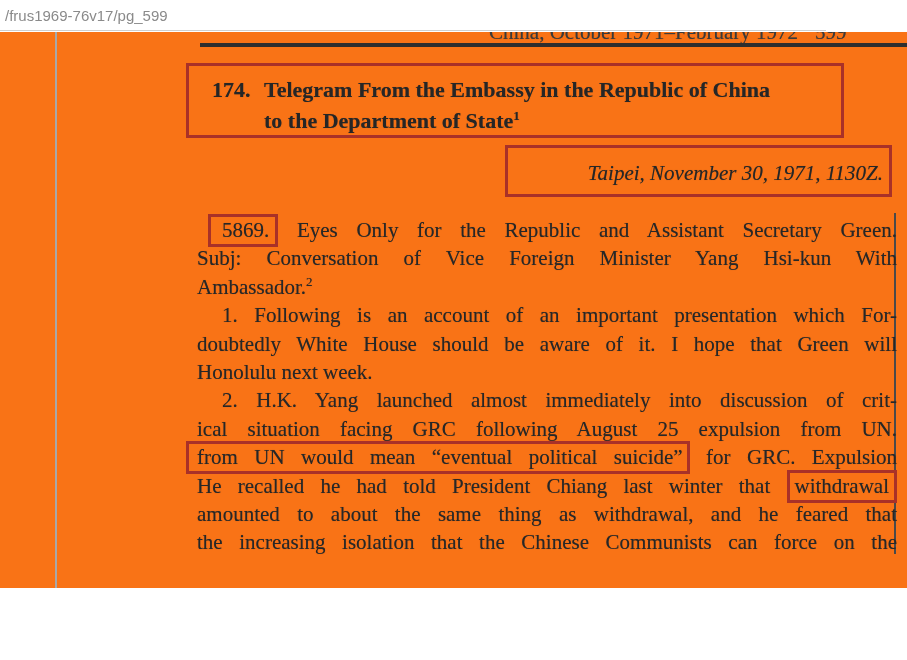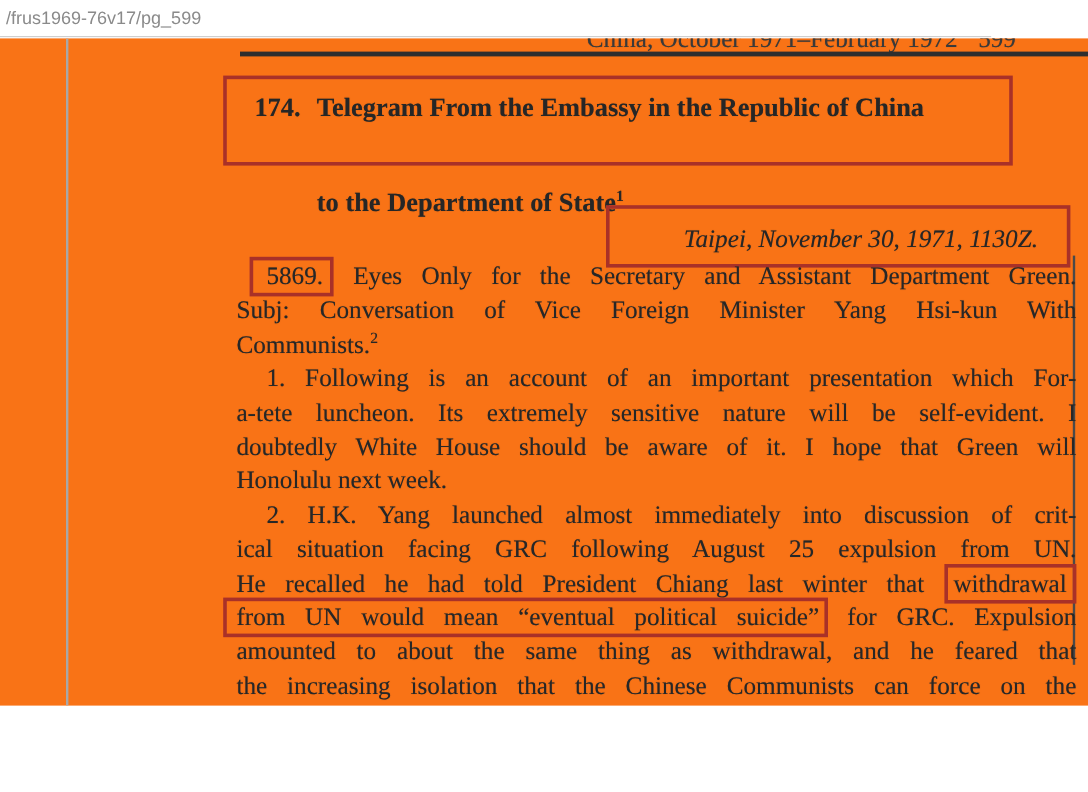--- a/index.html
+++ b/index.html
@@ -20,25 +20,25 @@
   .right-edge { position:absolute; left:894px; top:181px; width:2px; height:341px; background:#4a4a4a; }
 
   .runhead { position:absolute; top:-11px; left:489px; display:flex; gap:17px; white-space:nowrap;
     font-size:21px; line-height:22px; color:#3a3a3a; }
   .head-rule { position:absolute; top:11px; left:200px; width:707px; height:4px; background:#2e2e2e; }
 
   .title-box { position:absolute; top:31px; left:186px; width:658px; height:75px;
     border:3px solid var(--red); padding:8px 0 16px 23px; font-weight:bold; font-size:22px;
     line-height:31px; color:#262626; }
   .title-num { display:inline-block; width:52px; }
-  .title-l2 { margin-left:52px;margin-top:48px; }
+  .title-l2 { margin-left:52px; }
 
-  .dateline-box { position:absolute; top:139px; left:505px; width:387px; height:52px;
+  .dateline-box { position:absolute; top:113px; left:505px; width:387px; height:52px;
     border:3px solid var(--red); font-style:italic; font-size:21px; text-align:right;
-    padding:13px 24px 0 0; color:#262626; }
+    padding:13px 6px 0 0; color:#262626; }
 
   .body-text { position:absolute; top:184px; left:197px; width:700px; font-size:21px; }
   .bl { height:28.4px; line-height:28.4px; text-align:justify; }
   .just::after { content:""; display:inline-block; width:100%; height:0; }
   .ind { text-indent:25px; }
 
   .rb  { border:3px solid var(--red); padding:1px 5px 2px; }
   .rb1 { padding:1px 6px 2px 11px; margin-left:-14px; }
   .rb3 { padding:1px 4px 2px 8px;  margin-left:-11px; }
 
@@ -72,37 +72,36 @@
       </div>
     </div>
 
     <div class="dateline-box">
       <span>Taipei, November 30, 1971, 1130Z.</span>
     </div>
 
     <div class="body-text">
 
       <div class="bl just ind">
-        <span class="rb rb1">5869.</span><span> Eyes Only for the Secretary and Assistant Department Green.</span>
+        <span class="rb rb1">5869.</span><span> Eyes Only for the Republic and Assistant Secretary Green.</span>
       </div>
       <div class="bl just">Subj: Conversation of Vice Foreign Minister Yang Hsi-kun With</div>
       <div class="bl">
-        <span>Communists.</span><sup>2</sup>
+        <span>Ambassador.</span><sup>2</sup>
       </div>
 
       <div class="bl just ind">1. Following is an account of an important presentation which For-</div>
-      <div class="bl just">a-tete luncheon. Its extremely sensitive nature will be self-evident. I</div>
       <div class="bl just">doubtedly White House should be aware of it. I hope that Green will</div>
       <div class="bl">Honolulu next week.</div>
 
       <div class="bl just ind">2. H.K. Yang launched almost immediately into discussion of crit-</div>
       <div class="bl just">ical situation facing GRC following August 25 expulsion from UN.</div>
       <div class="bl just">
-        <span>He recalled he had told President Chiang last winter that </span><span class="rb">withdrawal</span>
+        <span class="rb rb3">from UN would mean “eventual political suicide”</span><span> for GRC. Expulsion</span>
       </div>
       <div class="bl just">
-        <span class="rb rb3">from UN would mean “eventual political suicide”</span><span> for GRC. Expulsion</span>
+        <span>He recalled he had told President Chiang last winter that </span><span class="rb">withdrawal</span>
       </div>
       <div class="bl just">amounted to about the same thing as withdrawal, and he feared that</div>
       <div class="bl just">the increasing isolation that the Chinese Communists can force on the</div>
     </div>
   </div>
 </div>
 
 </body></html>

